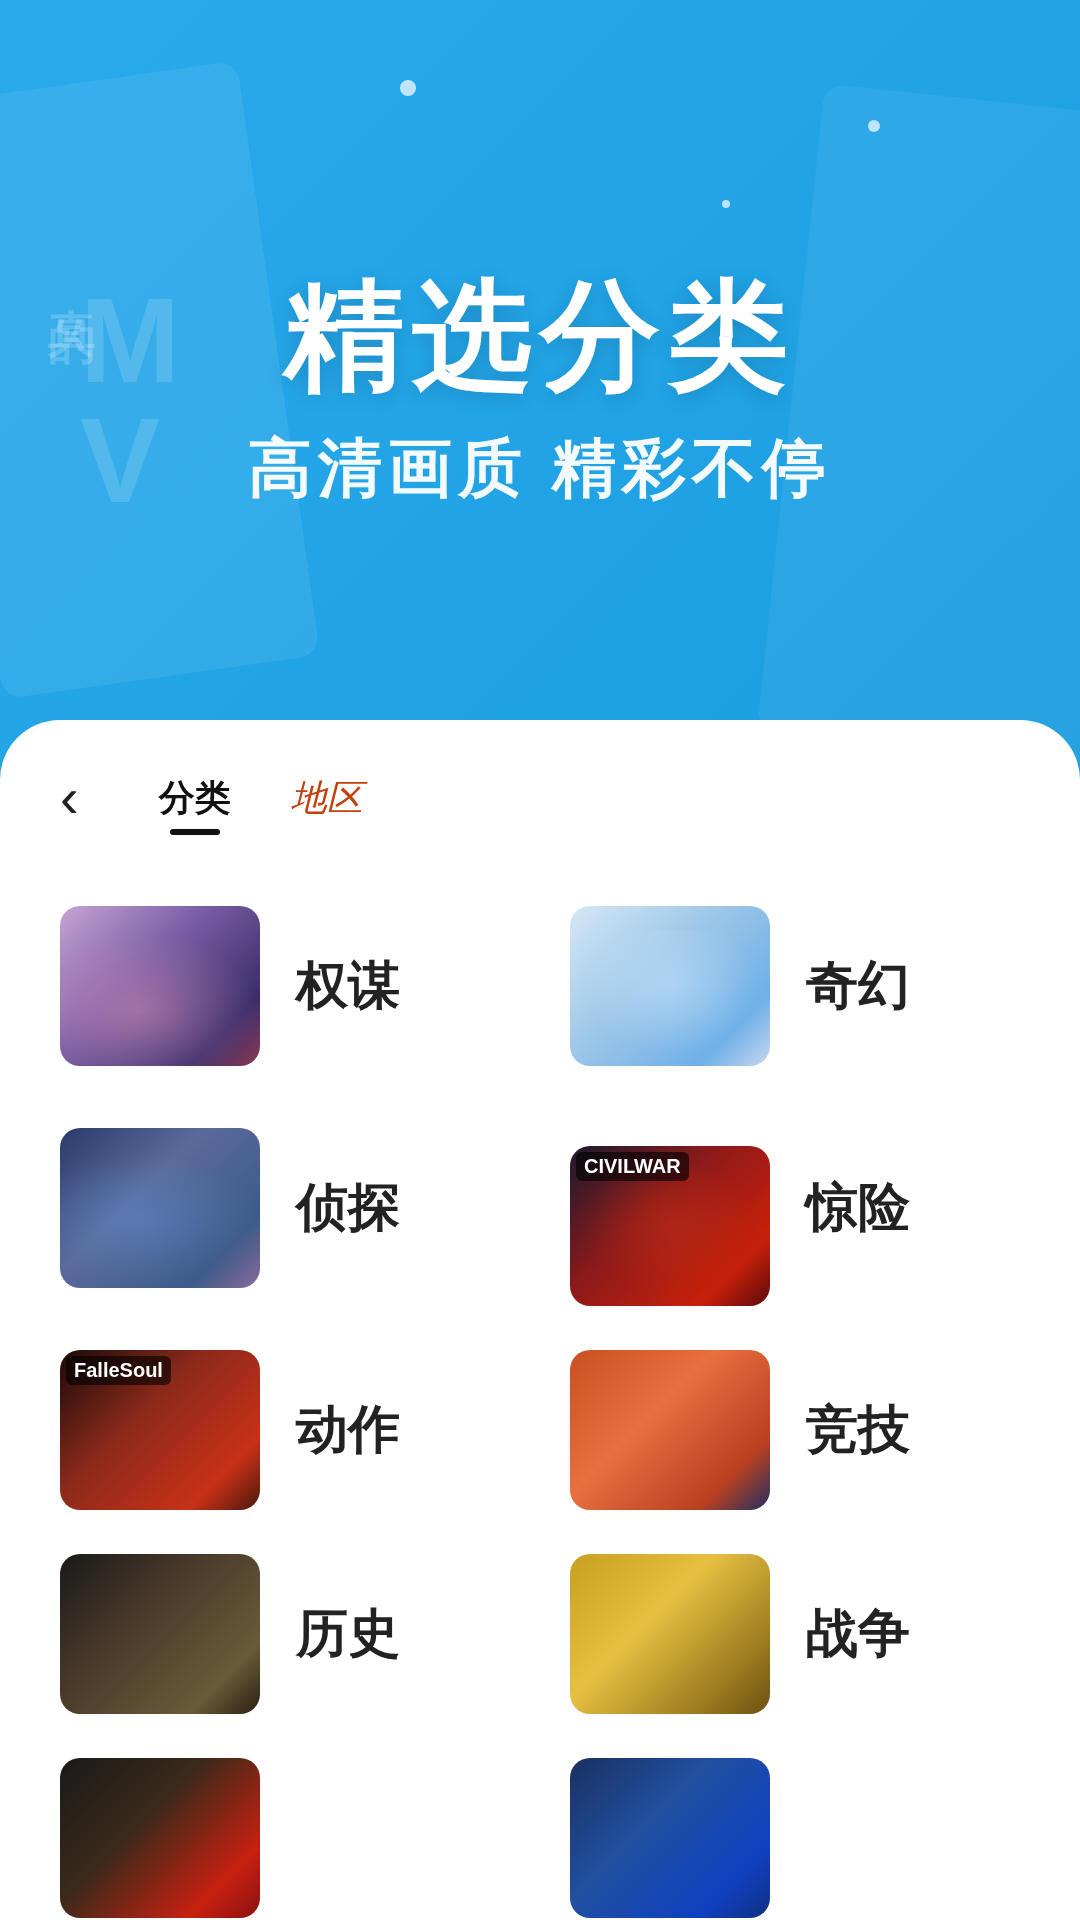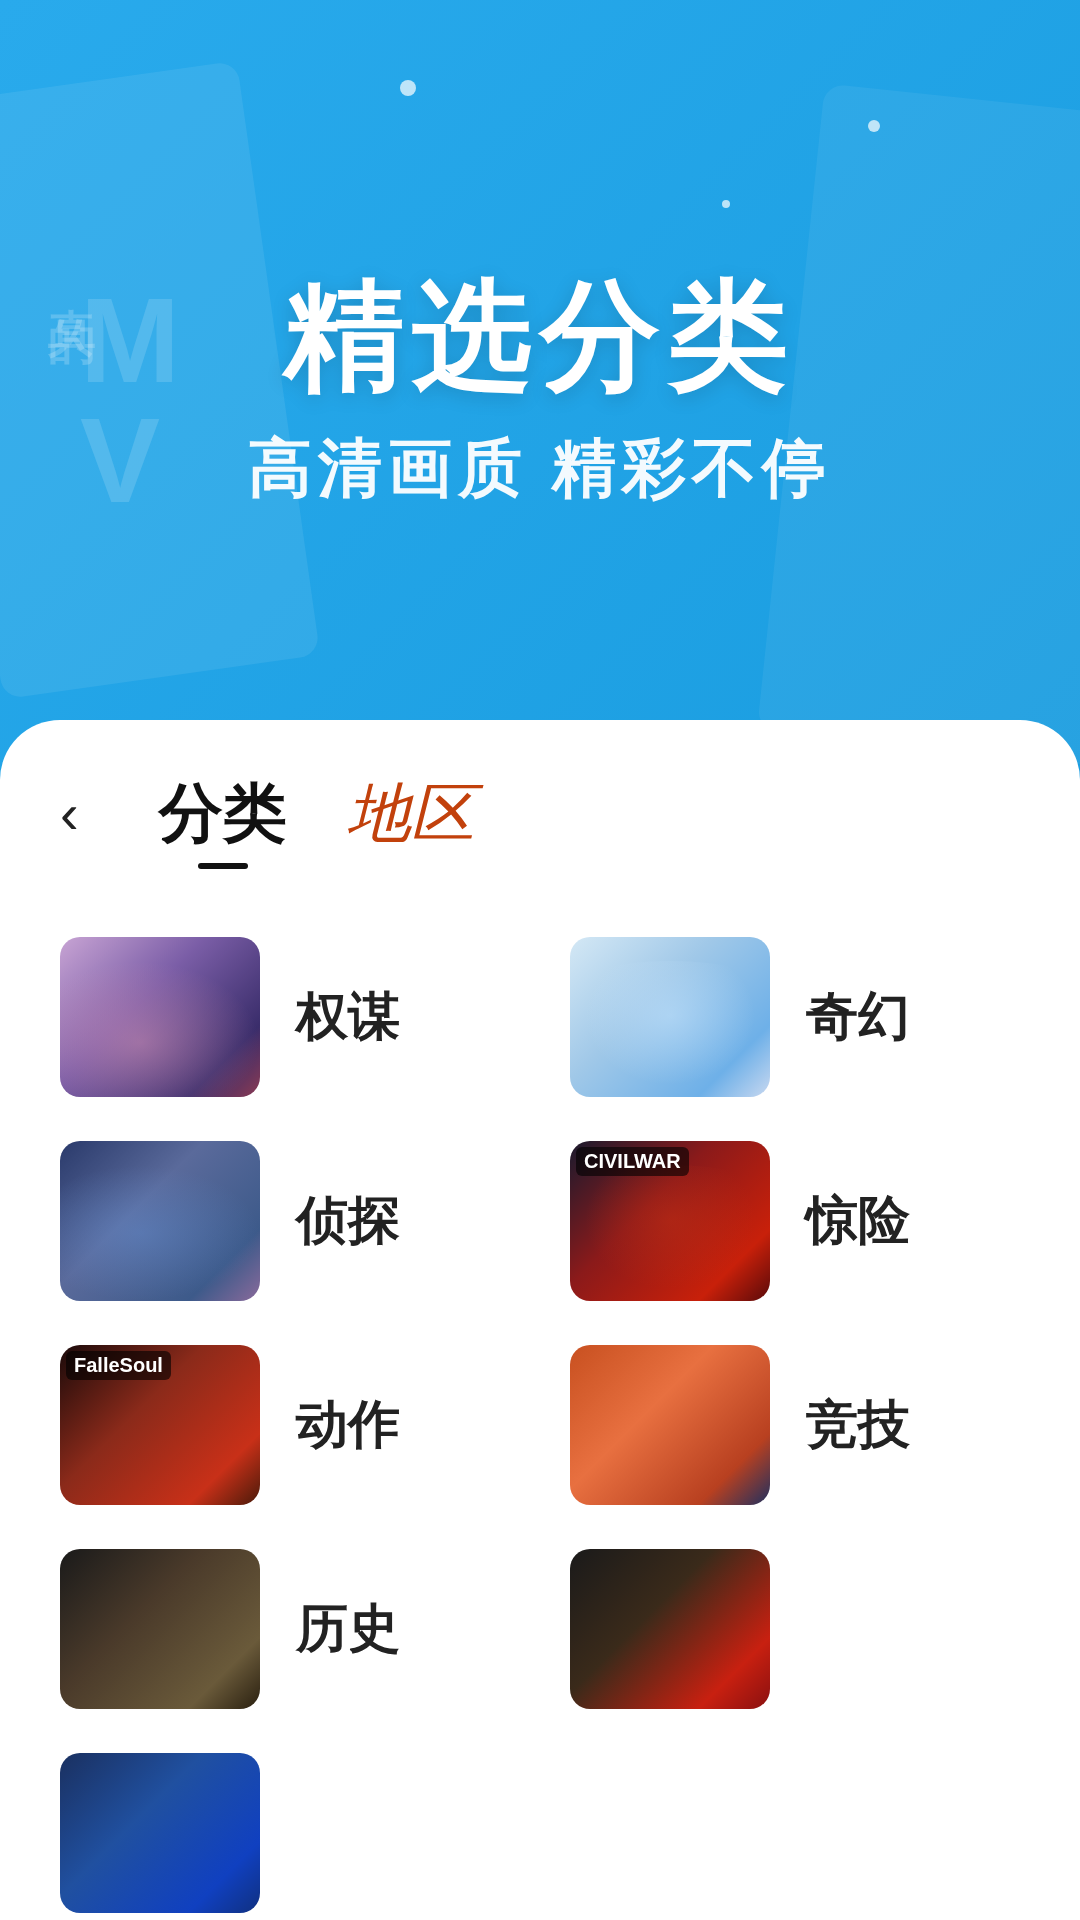--- a/index.html
+++ b/index.html
@@ -133,21 +133,21 @@
 
     .back-btn {
       font-size: 56px;
       color: #222;
       cursor: pointer;
       line-height: 1;
       margin-right: 20px;
     }
 
     .tab-item {
-      font-size: 64px;
+      font-size: 36px;
       font-weight: 700;
       color: #111;
       cursor: pointer;
       position: relative;
     }
 
     .tab-item.active::after {
       content: '';
       position: absolute;
       bottom: -12px;
@@ -186,21 +186,21 @@
       border-radius: 20px;
       overflow: hidden;
       flex-shrink: 0;
       position: relative;
     }
 
     
     .thumb-1 { background: linear-gradient(135deg, #c8a4d4 0%, #7b5ea7 40%, #3a2d6b 80%, #8b3a52 100%); }
     .thumb-2 { background: linear-gradient(135deg, #d4e8f5 0%, #a0c8e8 40%, #6eb0e8 80%, #c8d8f0 100%); }
     .thumb-3 { background: linear-gradient(135deg, #2a3a6b 0%, #5a6a9b 40%, #3d5a8a 80%, #8a6a9b 100%); }
-    .thumb-4 { background: linear-gradient(135deg, #1a1a2e 0%, #8b1a1a 40%, #c8200a 80%, #5a0a0a 100%); }
+    .thumb-4 { background: linear-gradient(135deg, #1a1a2e 0%, #8b1a1a 40%, #c8200a 80%, #5a0a0a 100%); margin-top: 36px; }
     .thumb-5 { background: linear-gradient(135deg, #1a0a0a 0%, #8b2a1a 40%, #c83018 80%, #4a1a0a 100%); }
     .thumb-6 { background: linear-gradient(135deg, #c85020 0%, #e87040 40%, #b84020 80%, #203060 100%); }
     .thumb-7 { background: linear-gradient(135deg, #1a1a1a 0%, #4a3a2a 40%, #6a5a3a 80%, #2a2010 100%); }
     .thumb-8 { background: linear-gradient(135deg, #c8a020 0%, #e8c040 40%, #9a7820 80%, #6a5010 100%); }
     .thumb-9 { background: linear-gradient(135deg, #1a1a1a 0%, #3a2a1a 40%, #c82010 80%, #8a1010 100%); }
     .thumb-10 { background: linear-gradient(135deg, #1a3060 0%, #2050a0 40%, #1040c0 80%, #103080 100%); }
 
     
     .thumb-inner {
       width: 100%;
@@ -328,20 +328,28 @@
 
     <div class="category-item">
       <div class="category-thumb thumb-7">
         <div class="thumb-inner">
           <div class="thumb-figure"></div>
         </div>
       </div>
       <span class="category-name">历史</span>
     </div>
 
+    <div class="category-item">
+      <div class="category-thumb thumb-8">
+        <div class="thumb-inner">
+          <div class="thumb-figure"></div>
+        </div>
+      </div>
+      <span class="category-name">战争</span>
+    </div>
 
     <div class="category-item">
       <div class="category-thumb thumb-9">
         <div class="thumb-inner">
           <div class="thumb-figure"></div>
         </div>
       </div>
       <span class="category-name"></span>
     </div>
 

